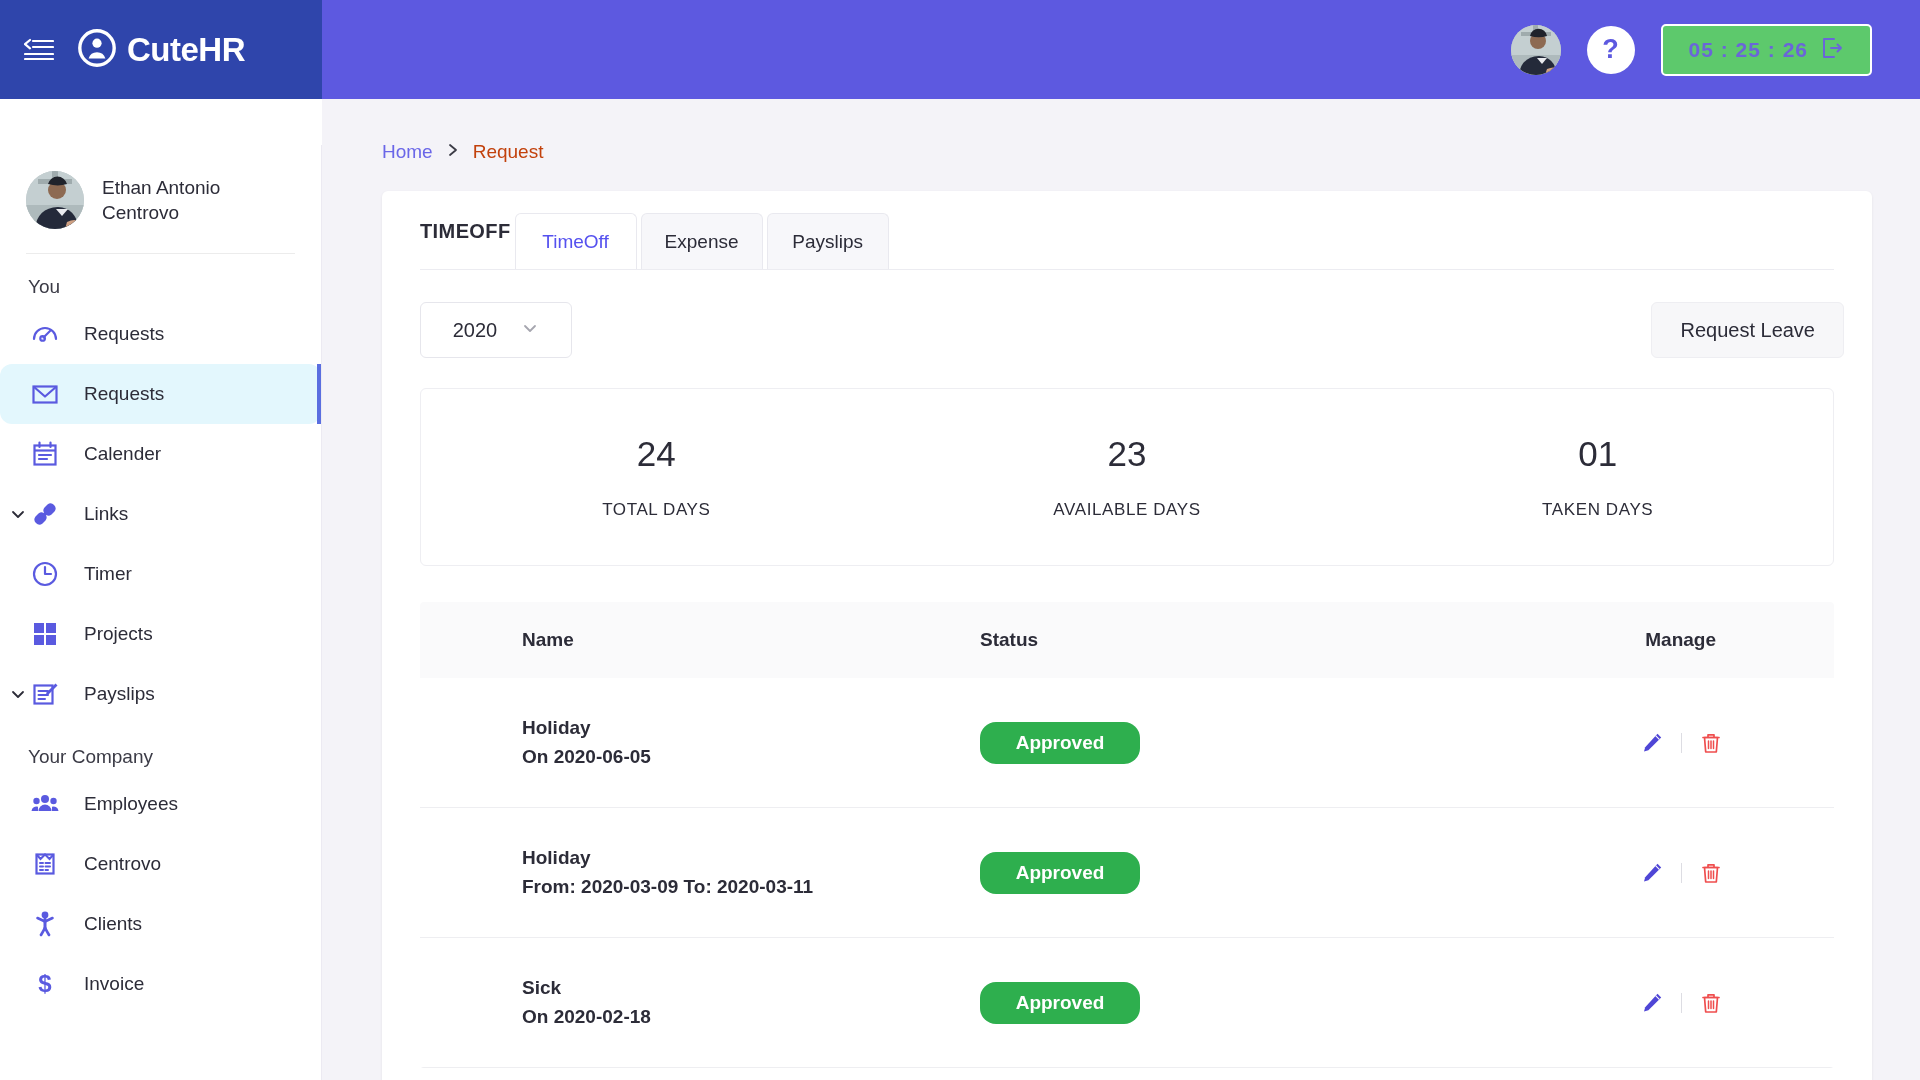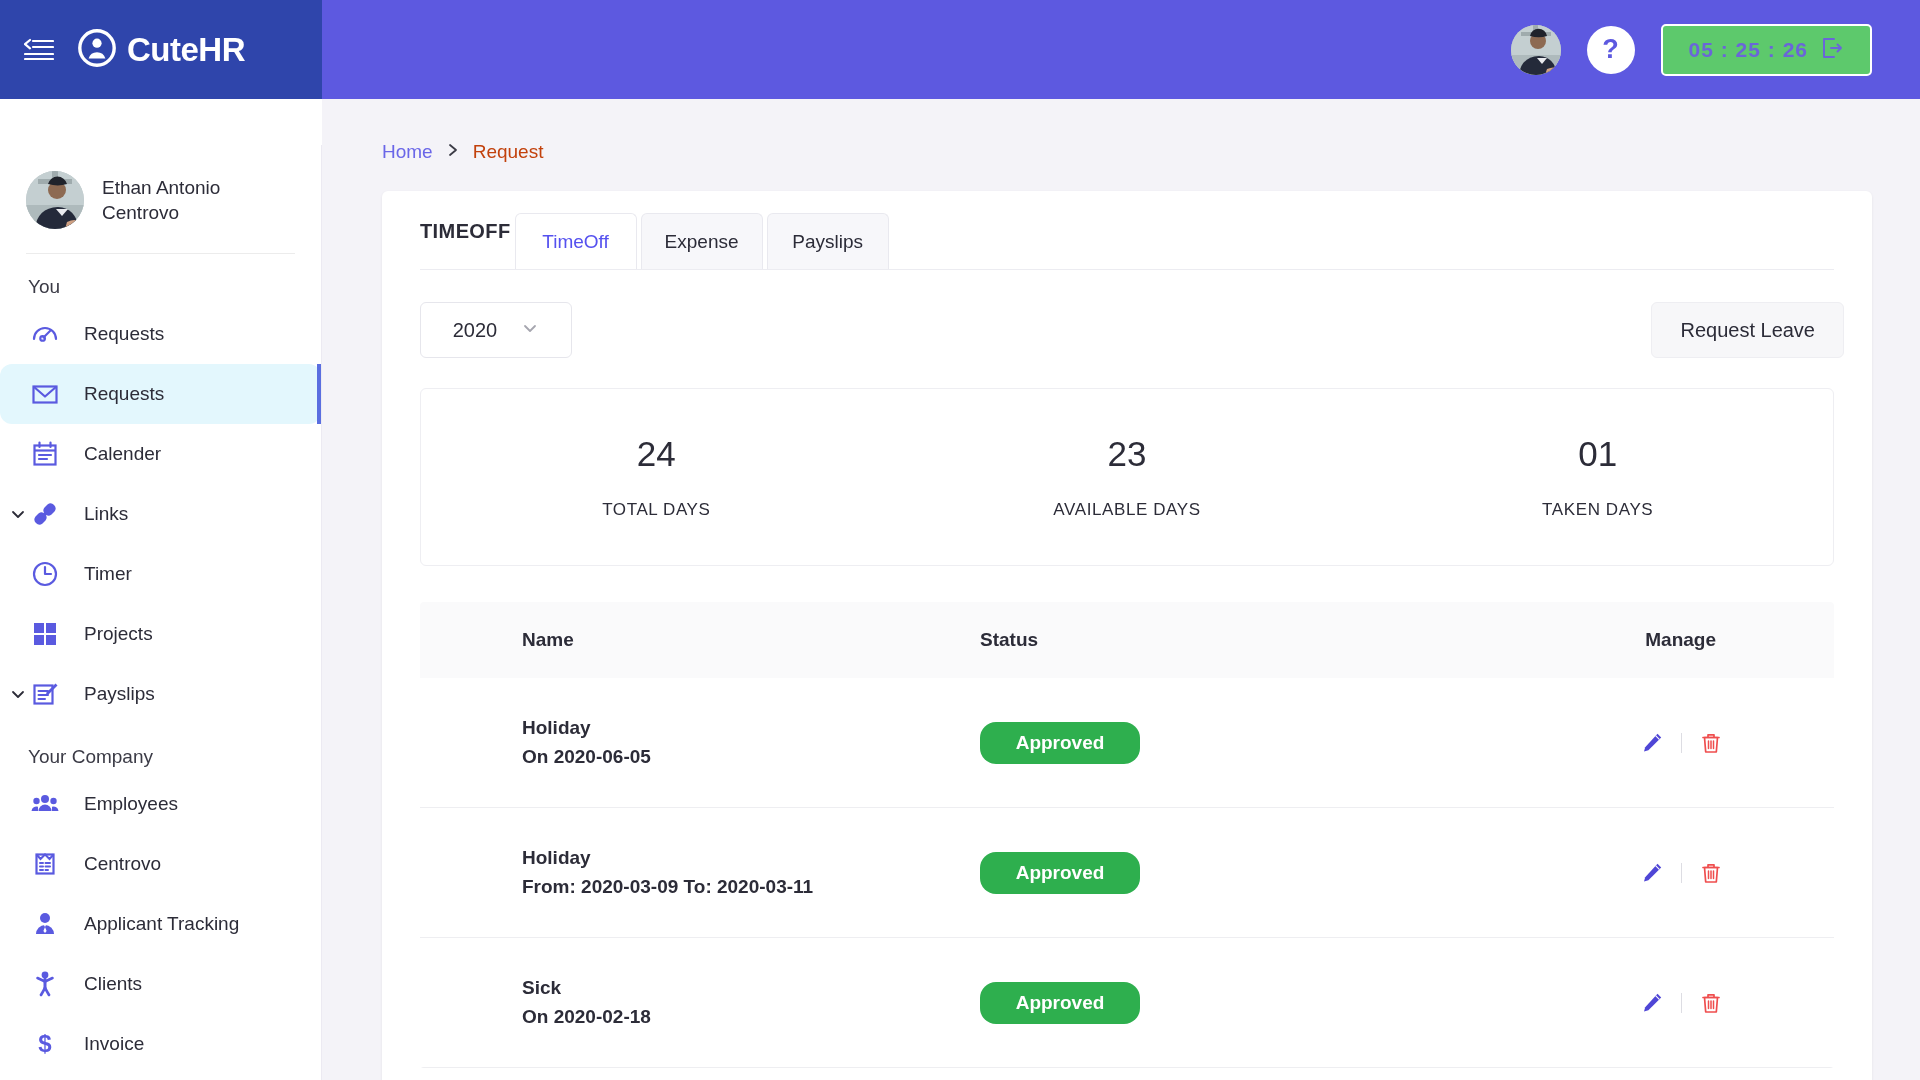--- a/index.html
+++ b/index.html
@@ -310,31 +310,20 @@
             <path d="M5.5 4.5 L9.5 9 L14 4.5 L18.5 9 L22.5 4.5" fill="none" stroke="#5a5ae0" stroke-width="2"></path>
             <path d="M9 13 H12 M9 16.5 H12 M9 20 H12" stroke="#5a5ae0" stroke-width="2" stroke-linecap="round"></path>
             <path d="M14.5 13 H19 M14.5 16.5 H19 M14.5 20 H17" stroke="#5a5ae0" stroke-width="2" stroke-linecap="round"></path>
           </svg>
         </span>
         <span class="nav-label">Centrovo</span>
       </div>
       <div class="nav-item">
         <span class="nav-ico">
           <svg width="28" height="28" viewBox="0 0 28 28">
-            <circle cx="14" cy="8" r="5" fill="#5a5ae0"></circle>
-            <path d="M5 24 a9 9 0 0 1 18 0 z" fill="#5a5ae0"></path>
-            <path d="M12.4 14 L14 17 L15.6 14 z" fill="#fff"></path>
-            <path d="M14 17 L15.6 21 L14 23 L12.4 21 z" fill="#fff"></path>
-          </svg>
-        </span>
-        <span class="nav-label">Applicant Tracking</span>
-      </div>
-      <div class="nav-item">
-        <span class="nav-ico">
-          <svg width="28" height="28" viewBox="0 0 28 28">
             <circle cx="14" cy="5" r="3.4" fill="#5a5ae0"></circle>
             <path d="M14 9 V19" stroke="#5a5ae0" stroke-width="3" stroke-linecap="round"></path>
             <path d="M14 11.5 L6.5 8" stroke="#5a5ae0" stroke-width="2.6" stroke-linecap="round"></path>
             <path d="M14 11.5 L21.5 8" stroke="#5a5ae0" stroke-width="2.6" stroke-linecap="round"></path>
             <path d="M14 18 L10 25" stroke="#5a5ae0" stroke-width="2.6" stroke-linecap="round"></path>
             <path d="M14 18 L18 25" stroke="#5a5ae0" stroke-width="2.6" stroke-linecap="round"></path>
           </svg>
         </span>
         <span class="nav-label">Clients</span>
       </div>

